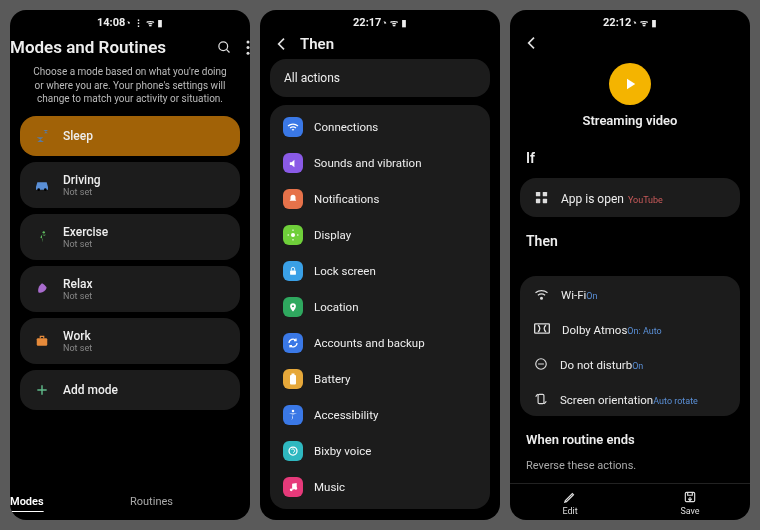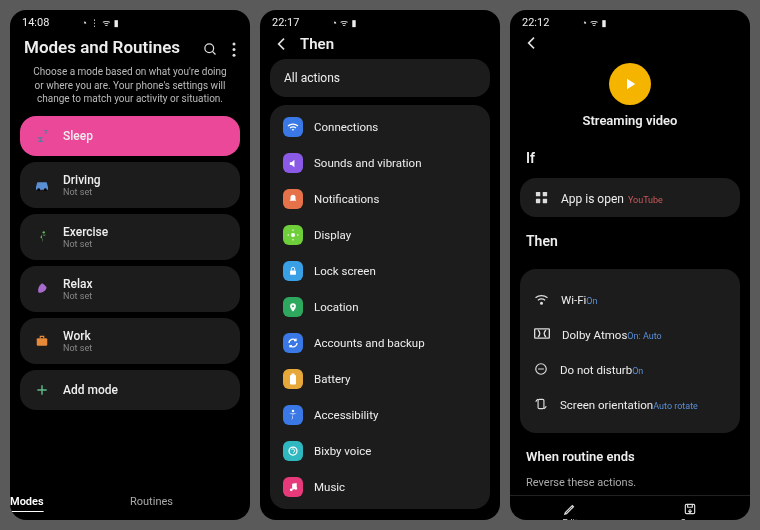--- a/index.html
+++ b/index.html
@@ -1,29 +1,29 @@
 <!DOCTYPE html>
 <html><head>
 <meta charset="utf-8">
 <style>
   * { margin:0; padding:0; box-sizing:border-box; }
   html, body { background:#5a5a5a; width:760px; height:530px; font-family:-apple-system,BlinkMacSystemFont,"Segoe UI",Roboto,sans-serif; }
   .wrap { display:flex; gap:10px; padding:10px; }
   .phone { width:240px; height:510px; background:#000; border-radius:16px; color:#eee; overflow:hidden; display:flex; flex-direction:column; position:relative; }
-  .status { display:flex; justify-content:flex-start; align-items:center; font-size:11px; padding:6px 12px 2px; font-weight:400;gap:32px; }
+  .status { display:flex; justify-content:center; align-items:center; font-size:11px; padding:6px 12px 2px; font-weight:700; }
   .status .right { display:flex; gap:3px; align-items:center; font-size:9px; letter-spacing:.5px; }
   .hdr { padding:4px 14px 6px; display:flex; align-items:center; gap:10px; }
-  .title-row { display:flex; align-items:flex-end; justify-content:space-between; padding:6px 14px 6px; }
+  .title-row { display:flex; align-items:center; justify-content:space-between; padding:6px 0 6px; }
   .title { font-size:17px; font-weight:600; }
   .sm-title { font-size:15px; font-weight:600; }
   .icon-btn { color:#ddd; display:inline-flex; }
   .desc { font-size:10px; color:#bbb; text-align:center; padding:2px 20px 10px; line-height:1.35; }
   .card-list { padding:0 10px; display:flex; flex-direction:column; gap:6px; }
   .card { background:#1c1c1c; border-radius:16px; padding:11px 13px; display:flex; align-items:center; gap:12px; }
-  .card.hl { background:#ec4899; }
+  .card.hl { background:#a16207; }
   .card .txt { display:flex; flex-direction:column; }
   .card .lbl { font-size:12px; font-weight:500; color:#eee; }
   .card .sub { font-size:9px; color:#888; }
   .mode-icon { width:18px; height:18px; display:flex; align-items:center; justify-content:center; font-size:13px; }
   .tabs { margin-top:auto; display:flex; padding:10px 0 6px; }
   .tab { flex:1; font-size:11px; color:#aaa; padding:6px 0; }
   .tab.active { color:#fff; text-decoration:underline; text-underline-offset:6px; font-weight:600; }
   
   .search-box { margin:4px 10px 6px; background:#2f2f2f; border-radius:18px; display:flex; align-items:center; padding:7px 12px; gap:8px; }
   .search-box input { flex:1; background:none; border:none; outline:none; color:#ddd; font-size:12px; }
@@ -32,21 +32,21 @@
   .a-row { display:flex; align-items:center; gap:11px; padding:8px 13px; font-size:11.5px; }
   .a-icon { width:20px; height:20px; border-radius:6px; display:flex; align-items:center; justify-content:center; color:#fff; font-size:11px; }
   
   .hero { display:flex; flex-direction:column; align-items:center; padding:6px 0 12px; }
   .hero-badge { width:42px; height:42px; border-radius:50%; background:#f4b400; display:flex; align-items:center; justify-content:center; margin-bottom:8px; }
   .section-hdr { font-size:14px; font-weight:600; padding:10px 16px 12px; }
   .cond-card { margin:0 10px 6px; background:#1c1c1c; border-radius:16px; padding:10px 14px; display:flex; align-items:center; gap:12px; }
   .cond-card .txt .lbl { font-size:12px; }
   .cond-card .txt .sub { font-size:9px; color:#5a8fd6; }
   .cond-card .txt .sub.red { color:#888; }
-  .then-list { margin:8px 10px 6px; background:#1c1c1c; border-radius:16px; padding:12px 0; }
+  .then-list { margin:15px 10px 6px; background:#1c1c1c; border-radius:16px; padding:0 0; }
   .then-row { display:flex; align-items:center; gap:12px; padding:8px 14px; }
   .then-row .txt .lbl { font-size:11.5px; }
   .then-row .txt .sub { font-size:9px; color:#5a8fd6; }
   .ends-sub { font-size:11px; color:#aaa; padding:0 16px 6px; }
   .bottom-bar { margin-top:auto; display:flex; border-top:1px solid #222; }
   .bb-btn { flex:1; display:flex; flex-direction:column; align-items:center; gap:2px; padding:6px 0 4px; font-size:9px; color:#ddd; }
   svg { display:block; }
 </style>
 </head>
 <body>

